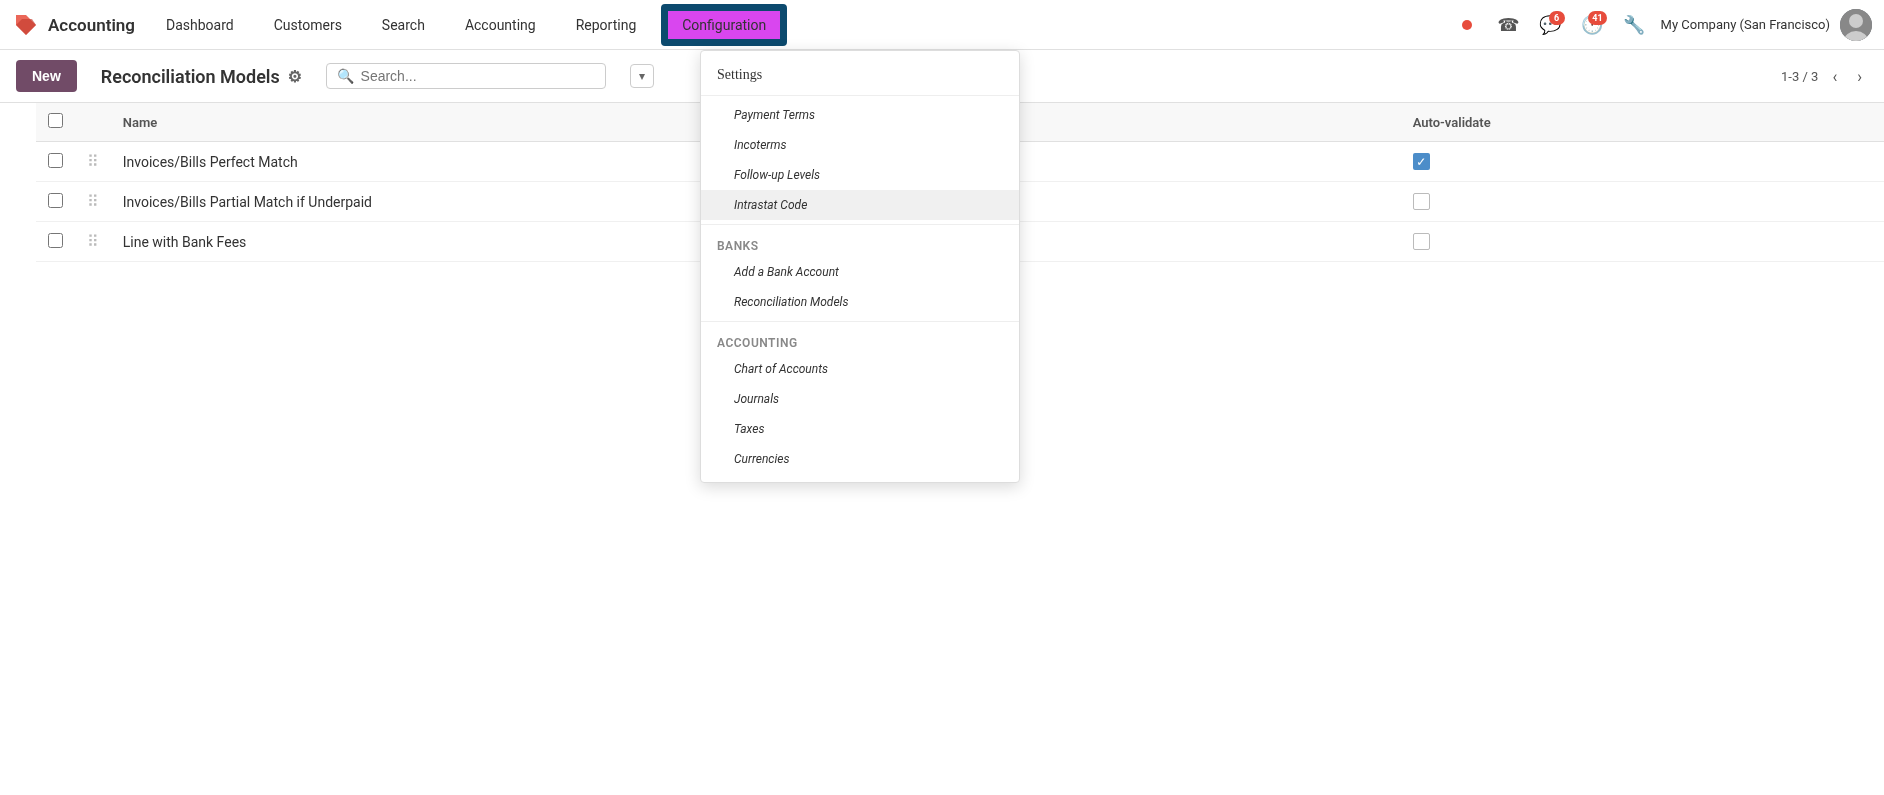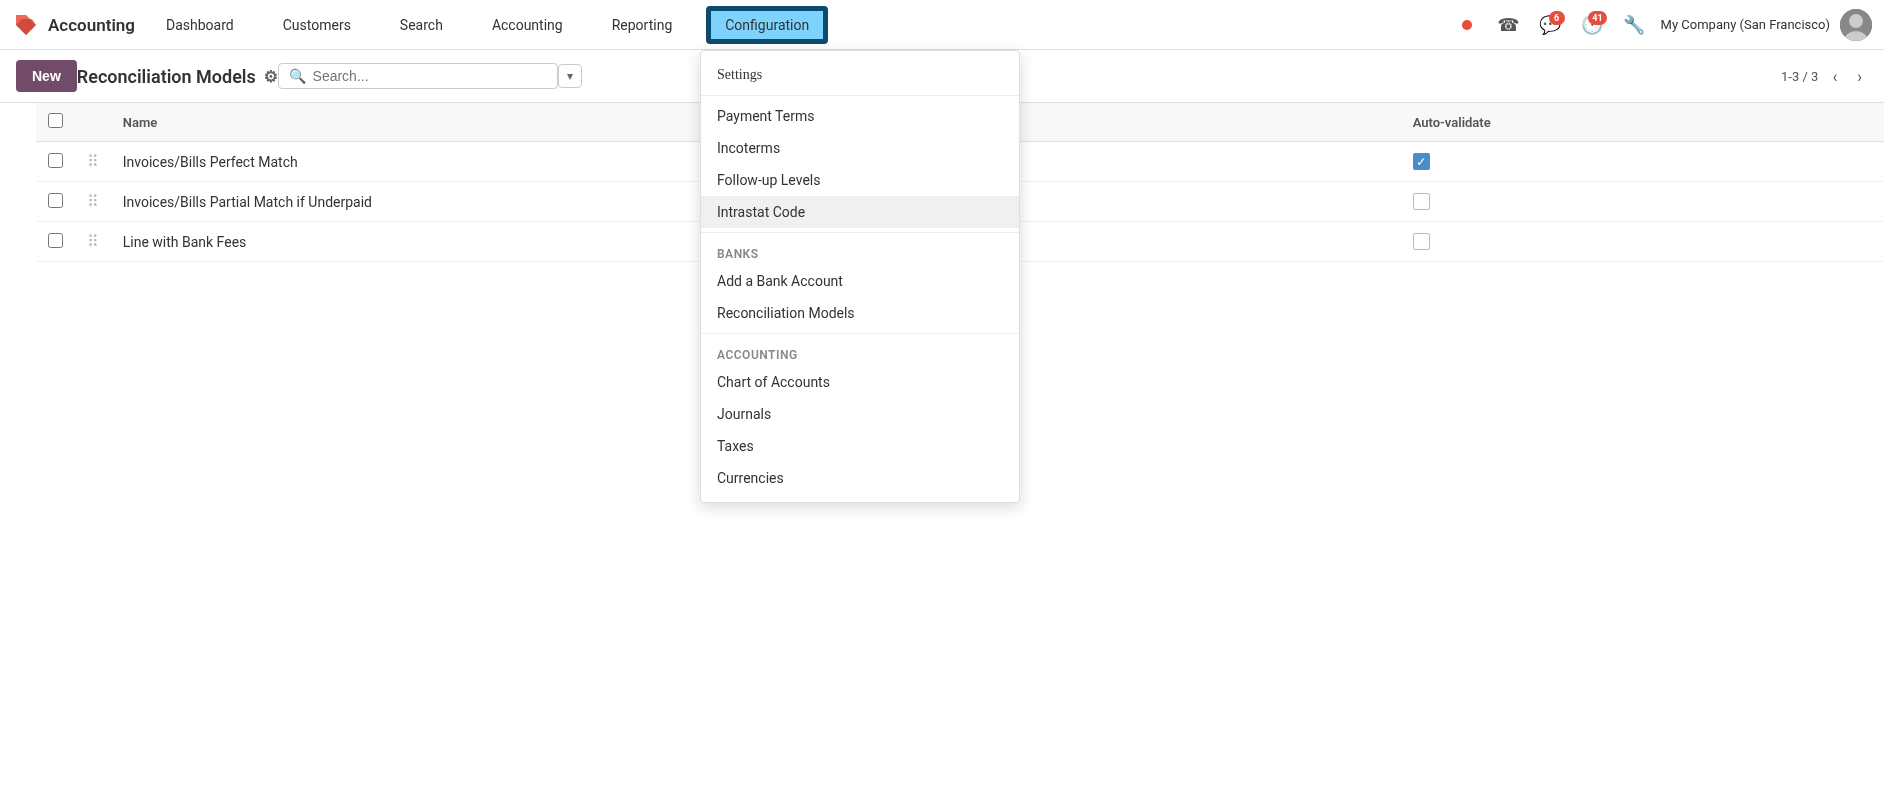--- a/index.html
+++ b/index.html
@@ -25,36 +25,36 @@
       height: 28px;
     }
     .topnav-appname {
       font-size: 17px;
       font-weight: 600;
       color: #333;
     }
     .topnav-links {
       display: flex;
       align-items: center;
-      gap: 19px;
+      gap: 10px;
       flex: 1;
     }
     .nav-link {
       padding: 6px 14px;
       border-radius: 4px;
       cursor: pointer;
       font-size: 14px;
       color: #333;
       white-space: nowrap;
       border: 1px solid transparent;
     }
     .nav-link.active {
-      border: 5px solid #0c4a6e;
-      color: #333;
-      background: #7dd3fc;
+      border: 7px solid #0c4a6e;
+      color: #333;
+      background: #d946ef;
     }
     .topnav-right {
       display: flex;
       align-items: center;
       gap: 10px;
     }
     .icon-btn {
       position: relative;
       width: 32px;
       height: 32px;
@@ -102,21 +102,21 @@
       overflow: hidden;
       cursor: pointer;
     }
 
     
     .subheader {
       display: flex;
       align-items: center;
       padding: 10px 16px;
       border-bottom: 1px solid #e0e0e0;
-      gap: 0;
+      gap: 24px;
     }
     .btn-new {
       background: #714b67;
       color: #fff;
       border: none;
       border-radius: 4px;
       padding: 8px 16px;
       font-size: 14px;
       font-weight: 600;
       cursor: pointer;
@@ -217,24 +217,25 @@
       left: 700px;
       width: 320px;
       background: #fff;
       border: 1px solid #ddd;
       border-radius: 4px;
       box-shadow: 0 4px 16px rgba(0,0,0,0.15);
       z-index: 200;
       padding: 8px 0;
     }
     .menu-item {
-      padding: 8px 16px;
-      cursor: pointer;
-      font-size: 14px;
-      color: #333;
+      padding: 8px 33px;
+      cursor: pointer;
+      font-size: 12px;
+      color: #333;
+      font-style: italic;
     }
     .menu-item.highlighted { background: #f0f0f0; }
     .menu-section-header {
       padding: 10px 16px 4px 16px;
       font-size: 12px;
       font-weight: 600;
       color: #888;
       text-transform: uppercase;
       letter-spacing: 0.5px;
     }

